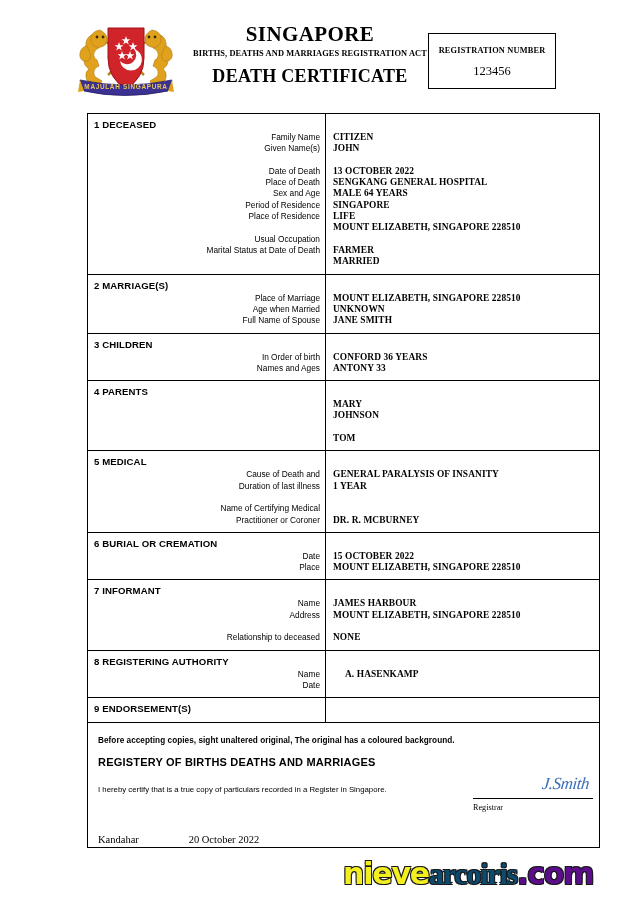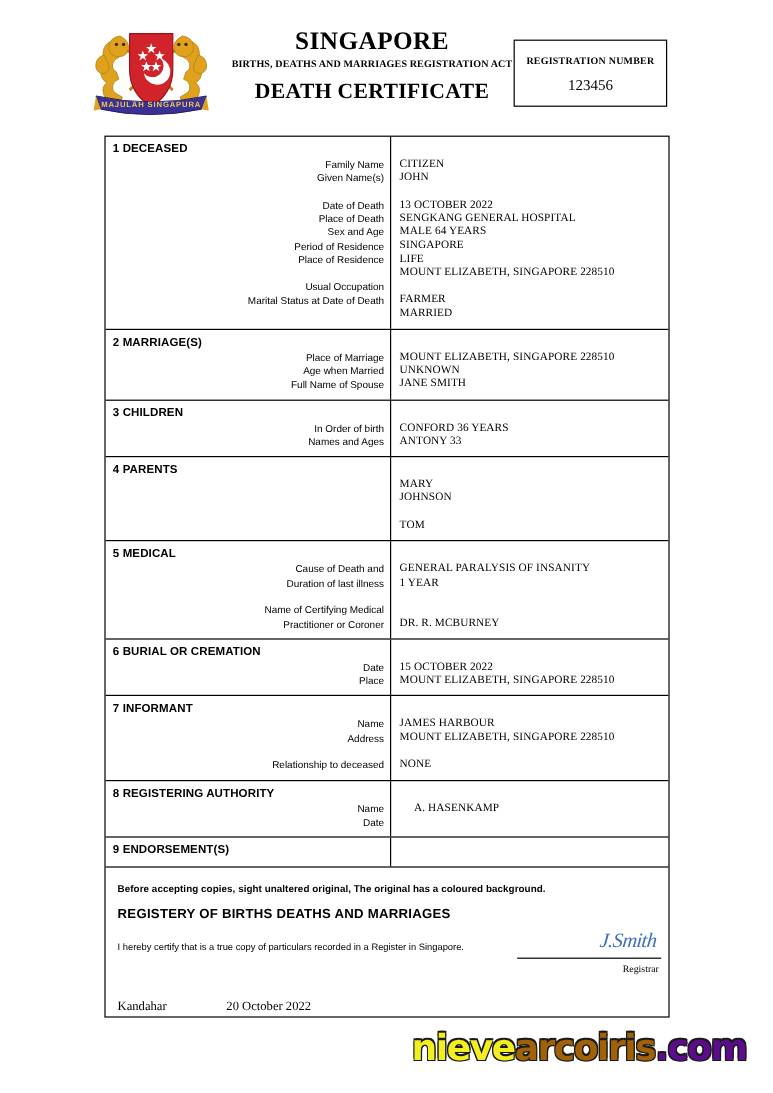--- a/index.html
+++ b/index.html
@@ -75,21 +75,21 @@
   .regbox-value {
     font-family: "Liberation Serif", serif;
     font-size: 12.5px;
     margin-top: 9px;
   }
 
   
   .cert {
     position: absolute;
     left: 87px; top: 113px;
-    width: 471px;
+    width: 513px;
     border: 1.3px solid #000;
     box-sizing: border-box;
   }
   .sec {
     border-bottom: 1.3px solid #000;
     position: relative;
     display: flex;
   }
   .sec:last-child { border-bottom: none; }
 
@@ -113,21 +113,21 @@
     margin-bottom: 1px;
   }
   .labels {
     text-align: right;
     font-size: 8.3px;
     line-height: 11.3px;
     color: #000;
   }
   .values {
     font-family: "Liberation Serif", serif;
-    font-weight: normal;
+    font-weight: bold;
     font-size: 9.4px;
     line-height: 11.3px;
     letter-spacing: 0.1px;
     white-space: nowrap;
   }
   .gap { height: 11.3px; }
 
   
   .footer-block {
     padding: 0;
@@ -175,21 +175,21 @@
     display: inline-block;
   }
   .sig-rule {
     border-top: 1.1px solid #000;
     margin-top: 3px;
     width: 120px;
   }
   .registrar-label {
     font-family: "Liberation Serif", serif;
     font-size: 8.2px;
-    text-align: right;
+    text-align: left;
     padding-top: 4px;
     padding-right: 2px;
   }
   .bottom-row {
     position: absolute;
     left: 10px;
     bottom: 2px;
     font-family: "Liberation Serif", serif;
     font-size: 10.5px;
   }
@@ -201,21 +201,21 @@
     position: absolute;
     left: 343px;
     top: 856px;
     font-family: "DejaVu Sans", sans-serif;
     font-weight: bold;
     font-size: 30px;
     letter-spacing: -1.2px;
     white-space: nowrap;
   }
   .wm-a { color: #f2ee1f; }
-  .wm-b { color: #a16207; }
+  .wm-b { color: #0c4a6e; font-family: Liberation Serif, serif; }
   .wm-c { color: #5c0d8c; }
   .watermark span {
     text-shadow:
       -1px -1px 0 #1a1a1a, 1px -1px 0 #1a1a1a,
       -1px  1px 0 #1a1a1a, 1px  1px 0 #1a1a1a;
   }
 </style>
 </head>
 <body>
 

